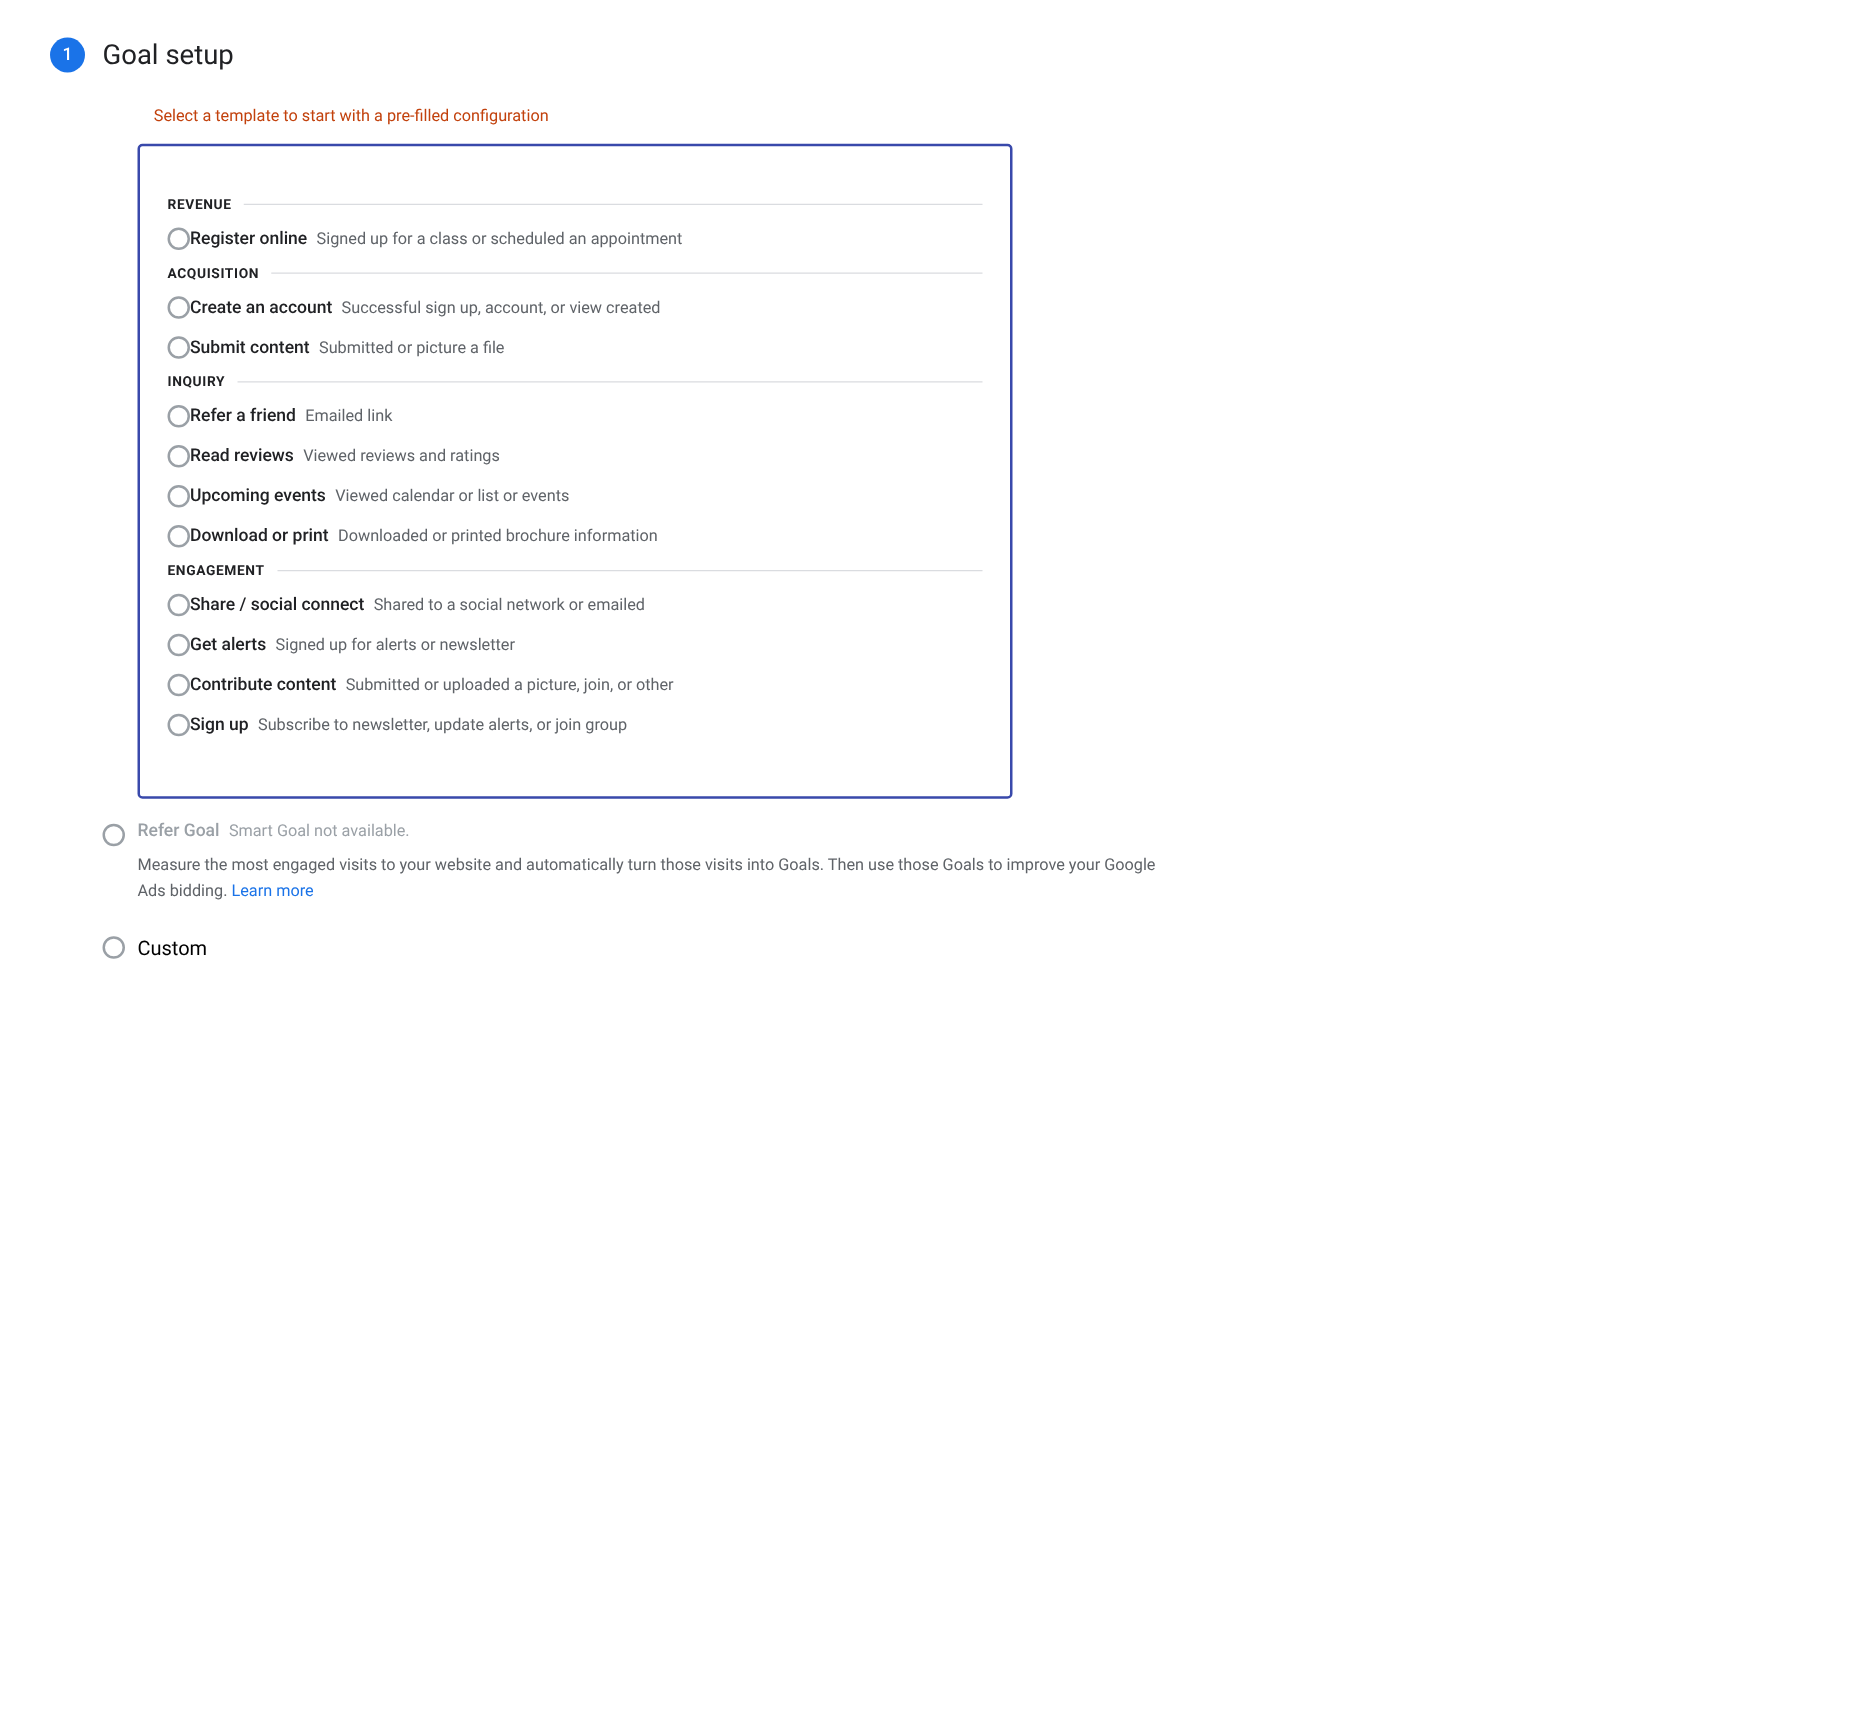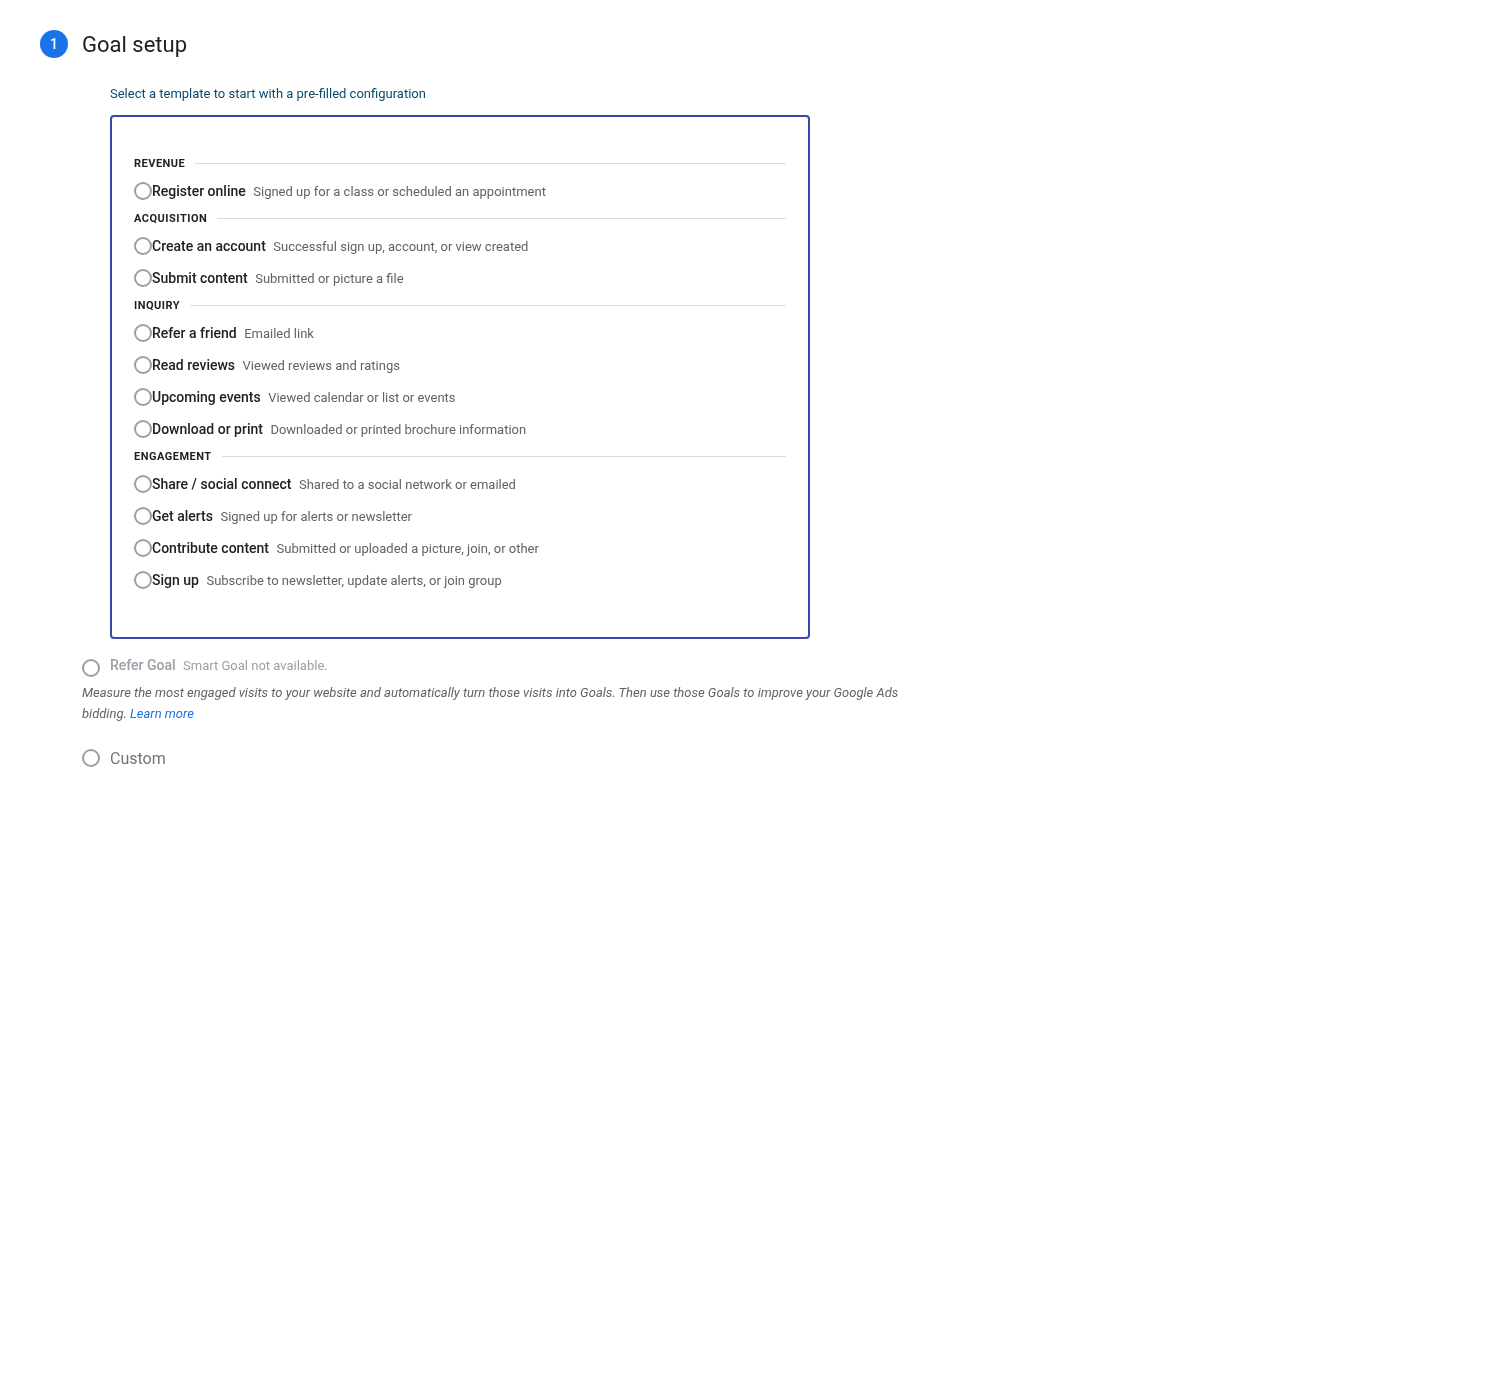--- a/index.html
+++ b/index.html
@@ -86,23 +86,23 @@
     }
 
     .option-desc {
       font-size: 13px;
       color: #5f6368;
       margin-left: 4px;
     }
 
     .template-description {
       font-size: 13px;
-      color: #0c4a6e;
+      color: #c2410c;
       margin-bottom: 14px;
-      margin-left: 28px;
+      margin-left: 41px;
     }
 
     .template-box {
       border: 2.5px solid #3949ab;
       border-radius: 4px;
       padding: 36px 22px;
       max-width: 700px;
       margin-left: 28px;
       margin-bottom: 18px;
     }
@@ -166,23 +166,23 @@
     .smart-goal-desc-inline {
       color: #9aa0a6;
       font-size: 13px;
       margin-left: 4px;
     }
 
     .smart-goal-desc-block {
       font-size: 13px;
       color: #5f6368;
       margin-top: 6px;
+      margin-left: 28px;
       max-width: 820px;
       line-height: 1.6;
-      font-style: italic;
     }
 
     .learn-more-link {
       color: #1a73e8;
       text-decoration: none;
     }
 
     .custom-row {
       display: flex;
       align-items: center;
@@ -194,21 +194,21 @@
       width: 18px;
       height: 18px;
       border-radius: 50%;
       border: 2px solid #9aa0a6;
       flex-shrink: 0;
       cursor: pointer;
     }
 
     .custom-label {
       font-size: 16px;
-      color: #737373;
+      color: #000000;
       font-weight: 400;
     }
 
     .main-container {
       position: relative;
     }
   </style>
 </head>
 <body>
 

